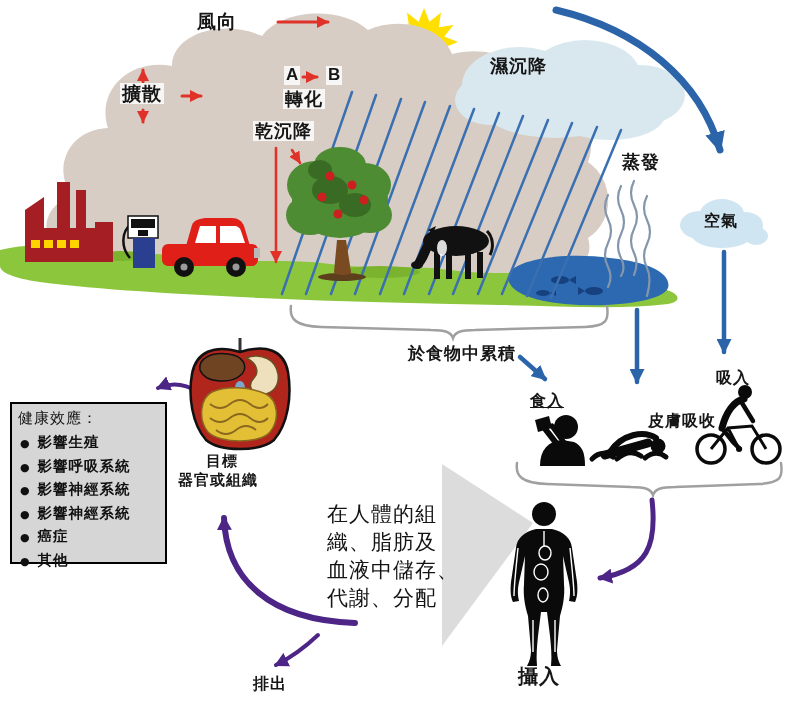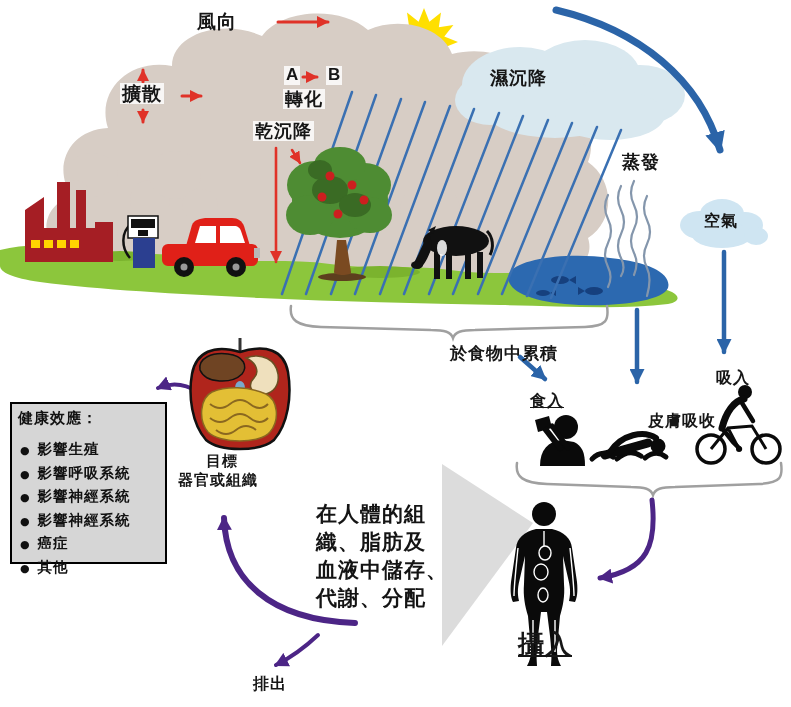--- a/index.html
+++ b/index.html
@@ -6,25 +6,25 @@
   #stage{position:relative;width:791px;height:707px;background:#fff;overflow:hidden;
          font-family:"DejaVu Serif","Liberation Serif",serif;}
   #scene{position:absolute;left:0;top:0;}
   .lbl{position:absolute;font-family:"DejaVu Serif","Liberation Serif",serif;
        font-weight:700;color:#161616;white-space:nowrap;letter-spacing:1px;line-height:1.1;}
   .bg{background:rgba(255,255,255,.82);padding:0 2px;}
   .ab{font-family:"Liberation Sans",sans-serif;letter-spacing:0;}
   .health-box{position:absolute;left:10px;top:402px;width:157px;height:162px;
               background:#d6d6d6;border:2px solid #000;box-sizing:border-box;
               padding:5px 4px 4px 6px;}
-  .hb-title{font-weight:700;font-size:15px;letter-spacing:1px;margin-bottom:10px;color:#111;}
+  .hb-title{font-weight:400;font-size:15px;letter-spacing:1px;margin-bottom:3px;color:#111;}
   .hb-row{display:flex;align-items:baseline;font-weight:700;font-size:14.5px;
           letter-spacing:1px;color:#111;line-height:21.5px;}
   .hb-bullet{font-size:11px;margin-right:7px;margin-left:2px;}
-  .body-text{position:absolute;left:316px;top:500px;font-weight:700;font-size:21px;
+  .body-text{position:absolute;left:327px;top:500px;font-weight:400;font-size:21px;
              line-height:28px;letter-spacing:1px;color:#141414;}
 </style>
 </head>
 <body>
 
 <div id="stage">
 
 <svg id="scene" width="791" height="707" viewBox="0 0 791 707">
   <defs>
     <marker id="ar" markerUnits="userSpaceOnUse" markerWidth="14" markerHeight="12" refX="11" refY="6" orient="auto">
@@ -287,31 +287,31 @@
     <path d="M 722 428 L 733 442 L 740 449" stroke="#0a0a0a" stroke-width="4.5" fill="none" stroke-linecap="round"></path>
   </g>
 </svg>
 
 <div class="lbl" style="left:197px;top:11px;font-size:19px;">風向</div>
 <div class="lbl bg" style="left:120px;top:83px;font-size:19px;">擴散</div>
 <div class="lbl ab bg" style="left:284px;top:66px;font-size:17px;">A</div>
 <div class="lbl ab bg" style="left:326px;top:66px;font-size:17px;">B</div>
 <div class="lbl bg" style="left:283px;top:89px;font-size:18px;">轉化</div>
 <div class="lbl bg" style="left:253px;top:121px;font-size:18px;">乾沉降</div>
-<div class="lbl" style="left:490px;top:68px;font-size:18px;">濕沉降</div>
+<div class="lbl" style="left:490px;top:56px;font-size:18px;">濕沉降</div>
 <div class="lbl" style="left:622px;top:152px;font-size:18px;">蒸發</div>
 <div class="lbl" style="left:704px;top:212px;font-size:16px;">空氣</div>
-<div class="lbl" style="left:408px;top:344px;font-size:17px;margin-left:42px;">於食物中累積</div>
+<div class="lbl" style="left:408px;top:344px;font-size:17px;">於食物中累積</div>
 <div class="lbl" style="left:530px;top:392px;font-size:16px;text-decoration:underline;">食入</div>
 <div class="lbl" style="left:612px;top:412px;font-size:16px;margin-left:36px;">皮膚吸收</div>
 <div class="lbl" style="left:716px;top:369px;font-size:16px;">吸入</div>
 <div class="lbl" style="left:206px;top:453px;font-size:15px;">目標</div>
 <div class="lbl" style="left:178px;top:472px;font-size:15px;">器官或組織</div>
 <div class="lbl" style="left:253px;top:675px;font-size:16px;">排出</div>
-<div class="lbl" style="left:518px;top:630px;font-size:26px;text-decoration:underline;">攝入</div>
+<div class="lbl" style="left:518px;top:665px;font-size:20px;">攝入</div>
 
 <div class="body-text">
   <div>在人體的組</div>
   <div>織、脂肪及</div>
   <div>血液中儲存、</div>
   <div>代謝、分配</div>
 </div>
 
 <div class="health-box">
   <div class="hb-title">健康效應：</div>

